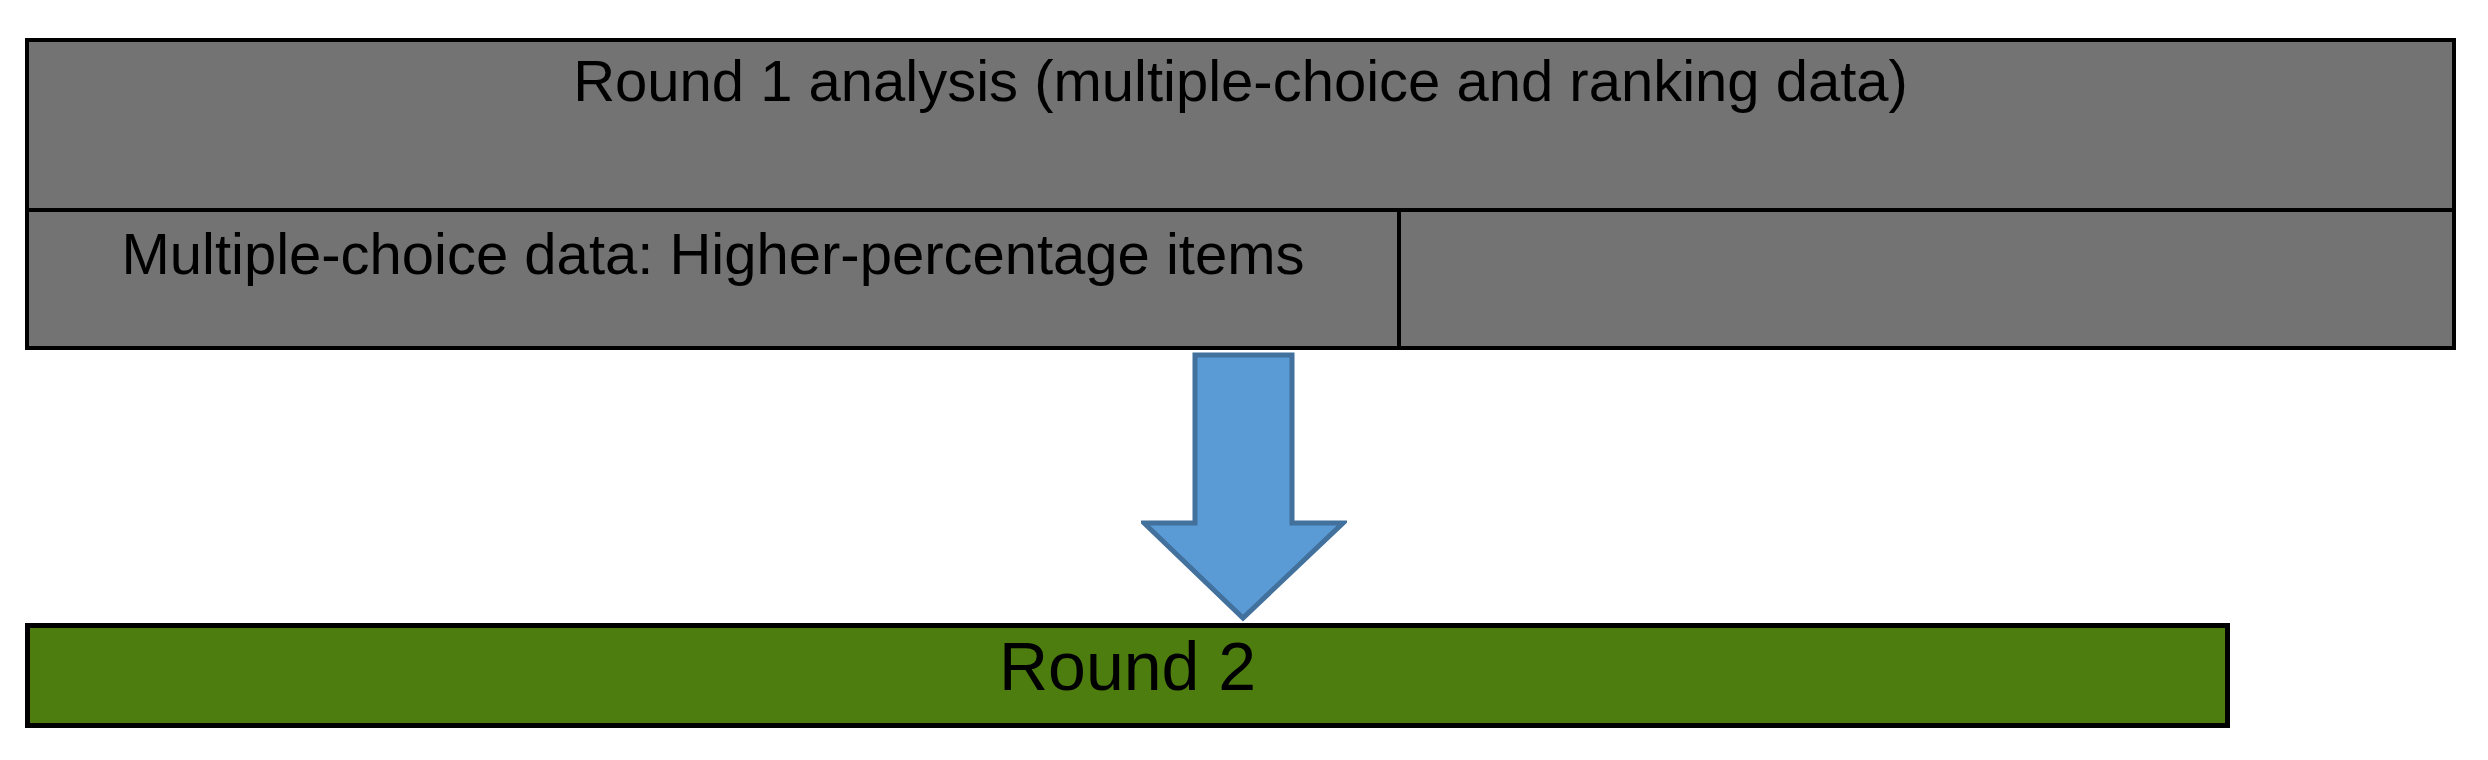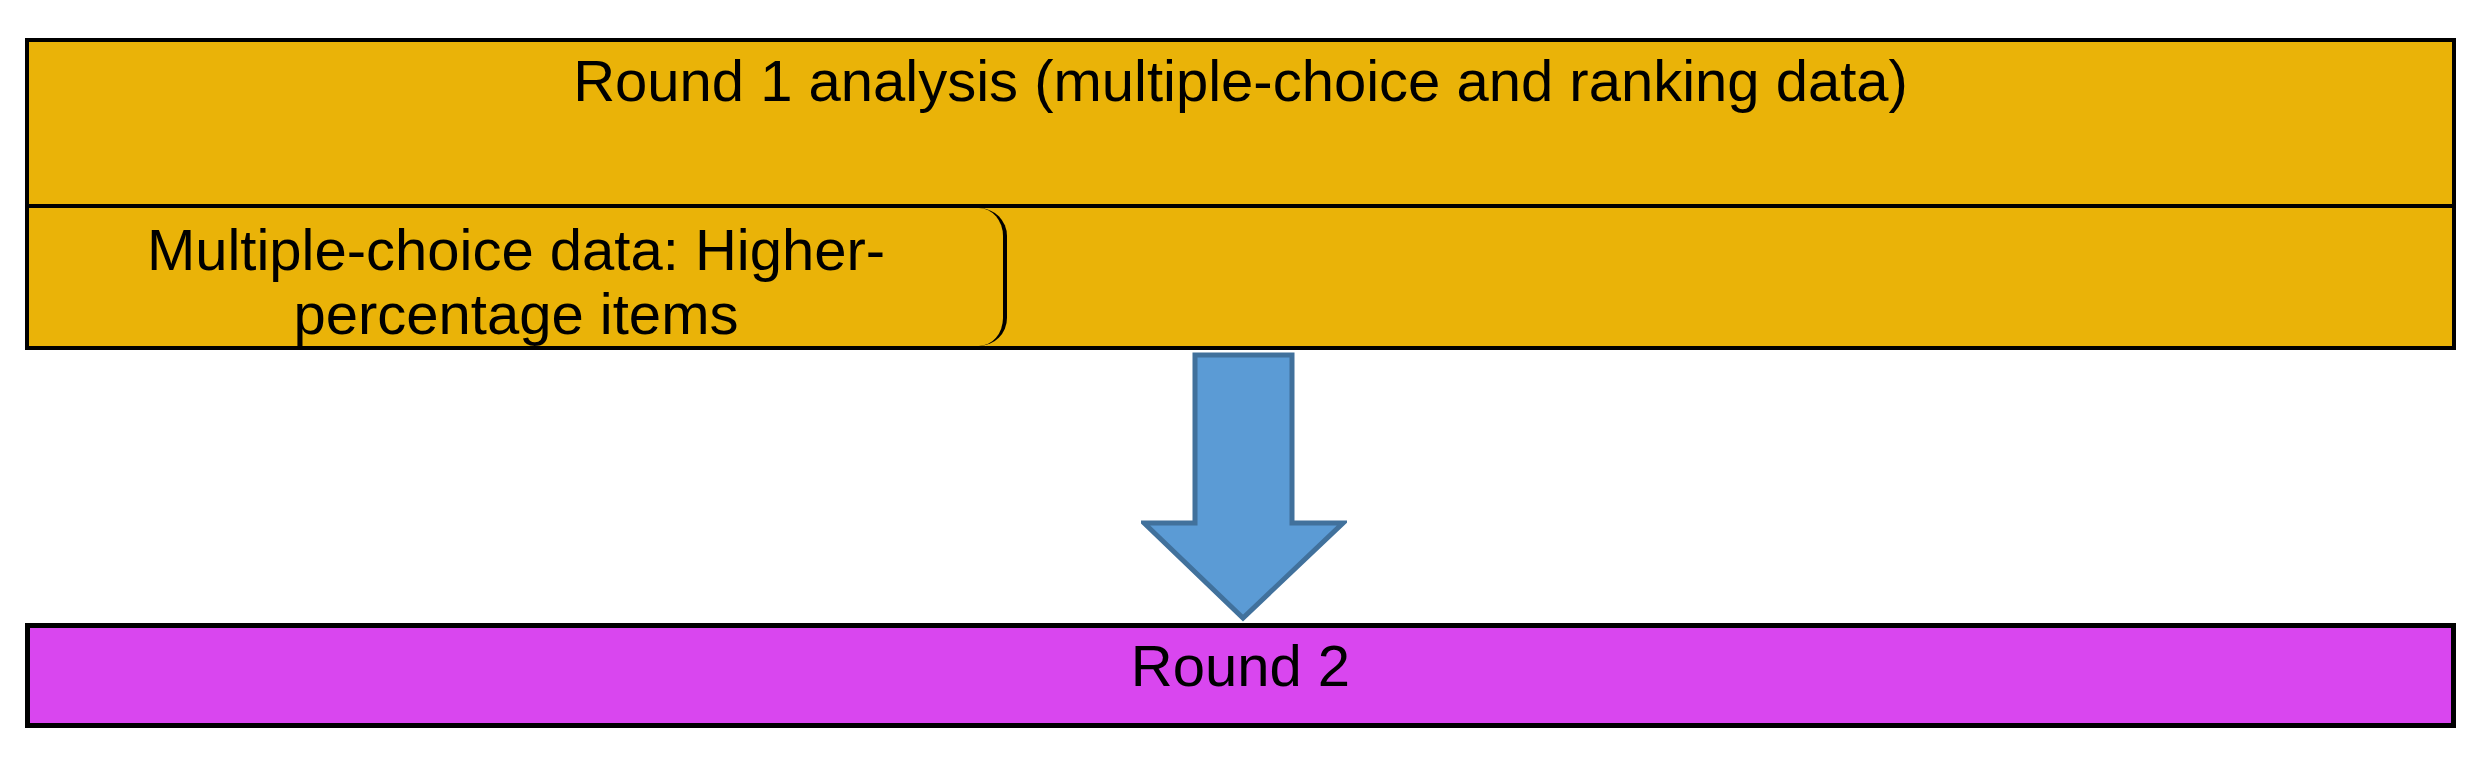--- a/index.html
+++ b/index.html
@@ -19,21 +19,21 @@
   }
 
   
   .r1-table {
     position: absolute;
     left: 25px;
     top: 38px;
     width: 2431px;
     height: 312px;
     border: 4px solid #000000;
-    background: #eab308;
+    background: #737373;
     display: flex;
     flex-direction: column;
   }
   .r1-header {
     width: 100%;
     height: 170px;
     border-bottom: 4px solid #000000;
     text-align: center;
     font-size: 58px;
     line-height: 66px;
@@ -44,50 +44,49 @@
     flex: 1;
     width: 100%;
   }
   .r1-cell {
     text-align: center;
     font-size: 58px;
     line-height: 64px;
     padding-top: 10px;
   }
   .r1-cell-left {
-    width: 978px;
+    width: 1372px;
     border-right: 4px solid #000000;
     padding-left: 60px;
     padding-right: 60px;
-    border-radius: 28px;
   }
   .r1-cell-right {
     flex: 1;
   }
 
   
   .arrow-wrap {
     position: absolute;
     left: 1141px;
     top: 351px;
     width: 206px;
     height: 271px;
   }
 
   
   .r2-box {
     position: absolute;
     left: 25px;
     top: 623px;
-    width: 2431px;
+    width: 2205px;
     height: 105px;
     border: 5px solid #000000;
-    background: #d946ef;
+    background: #4d7c0f;
     text-align: center;
-    font-size: 58px;
+    font-size: 68px;
     line-height: 64px;
     padding-top: 6px;
   }
 </style>
 </head>
 <body>
 
 <div class="stage">
 
   <div class="r1-table">

